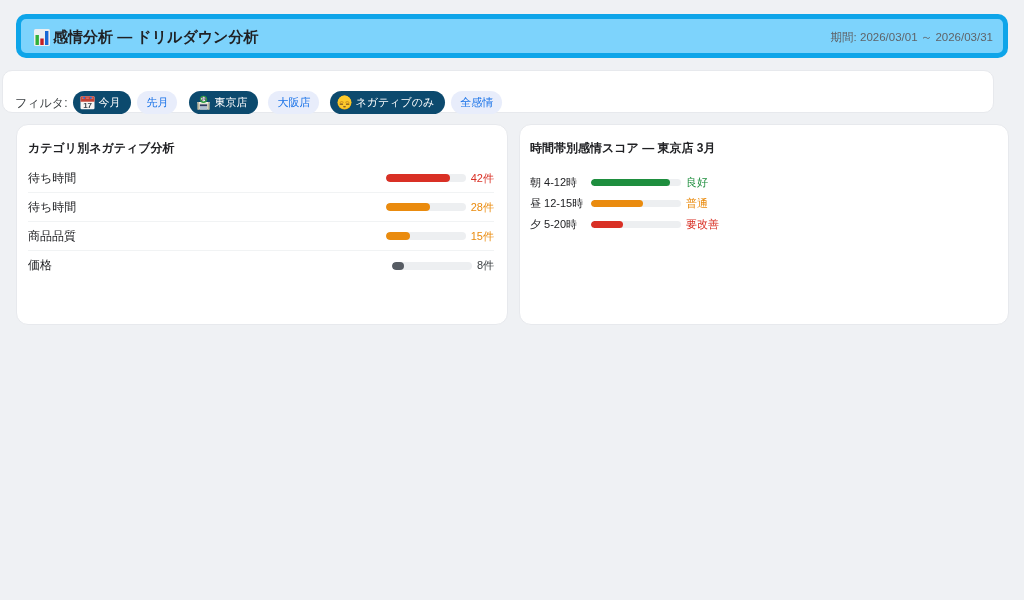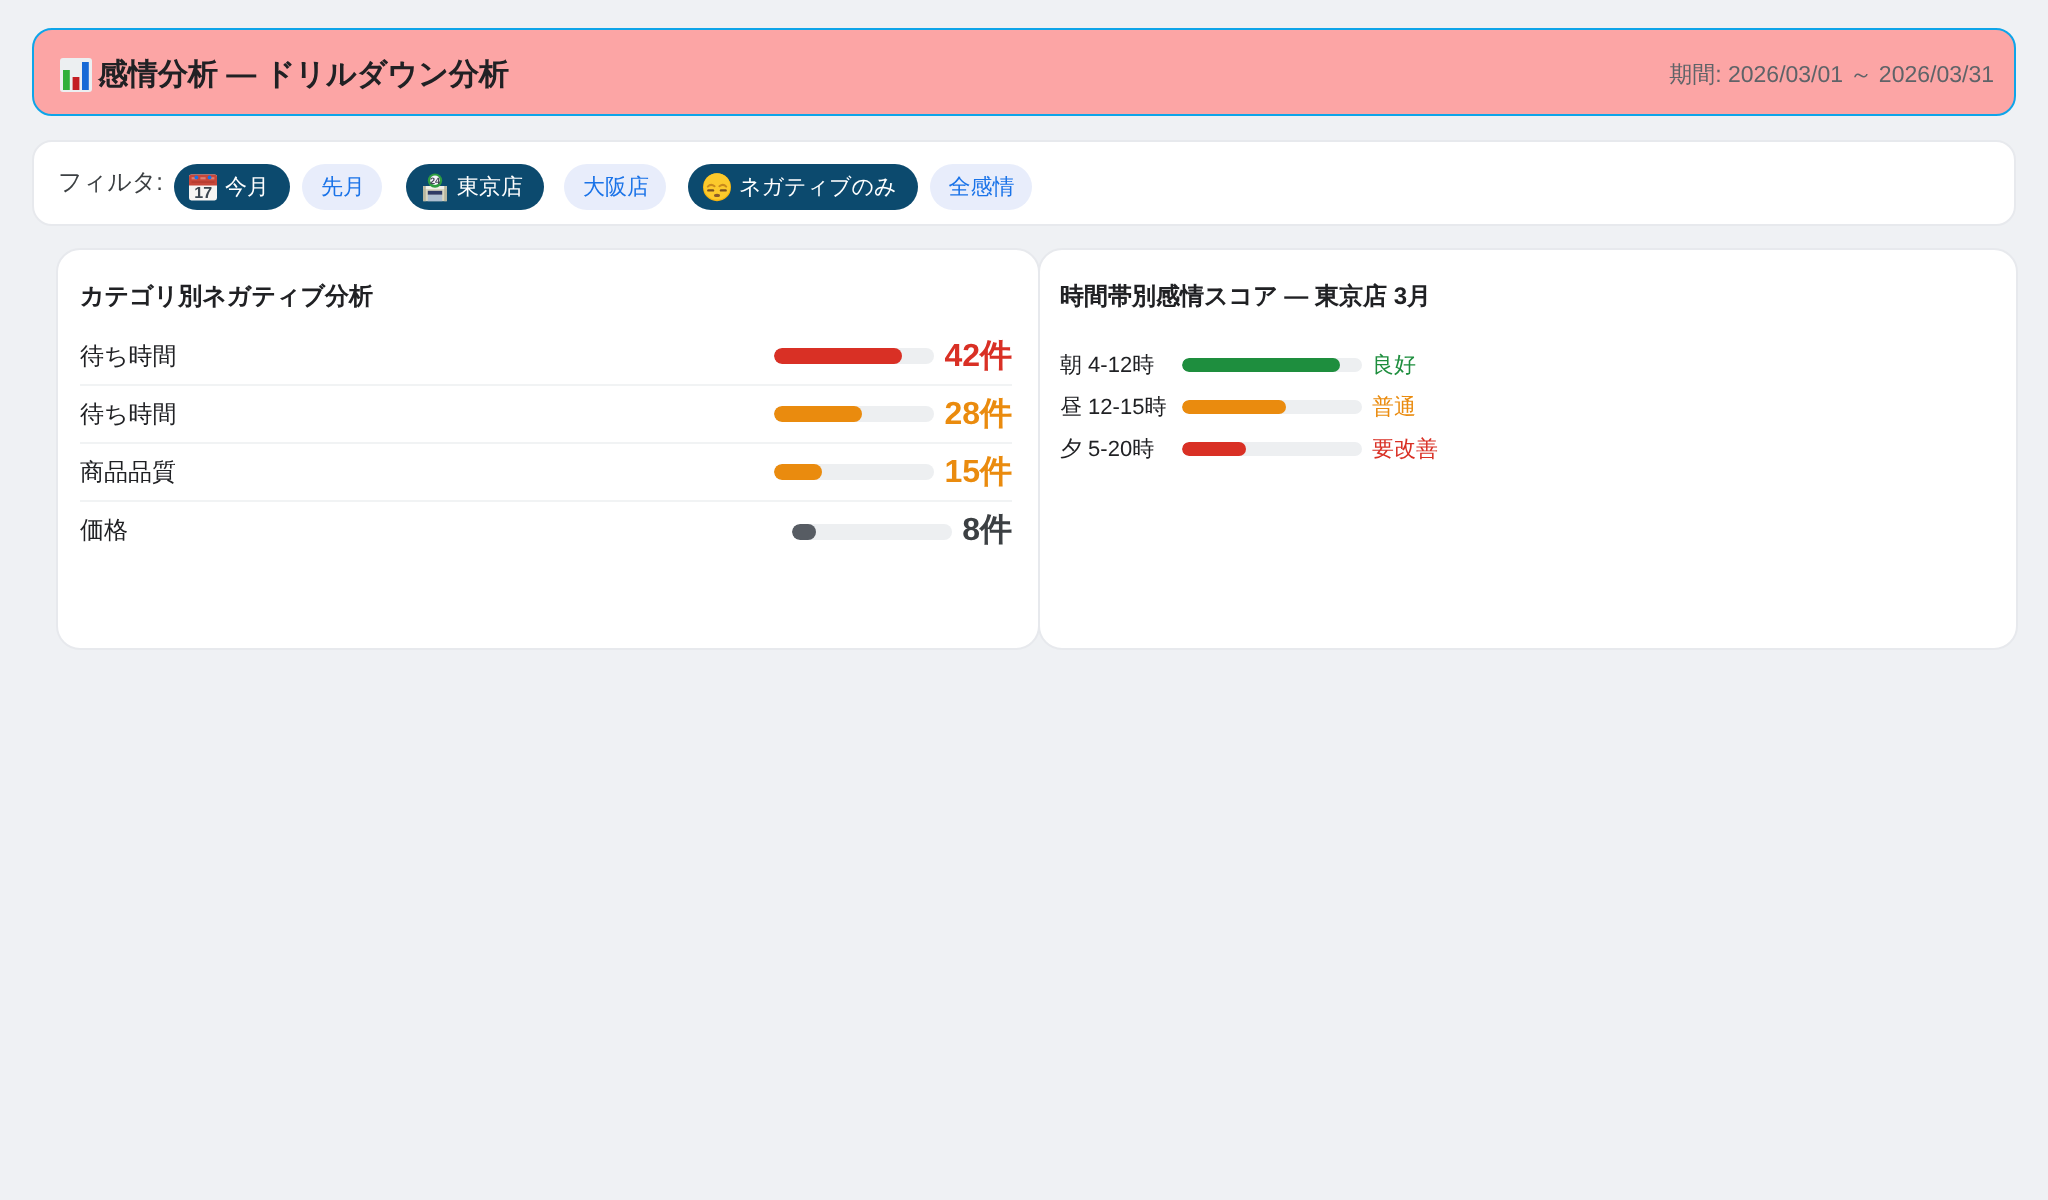--- a/index.html
+++ b/index.html
@@ -1,38 +1,38 @@
 <!DOCTYPE html>
 <html lang="ja"><head>
 <meta charset="utf-8">
 <style>
 *{margin:0;padding:0;box-sizing:border-box}
 html,body{width:1024px;height:600px;overflow:hidden}
 body{background:#eff1f4;font-family:"Liberation Sans",sans-serif;color:#202124}
-.hdr{position:absolute;left:16px;top:14px;width:992px;height:44px;background:#fca5a5;border:1px solid #0ea5e9;border-radius:10px;display:flex;align-items:center;padding:2.5px 10px 0 13px}
+.hdr{position:absolute;left:16px;top:14px;width:992px;height:44px;background:#7dd3fc;border:5px solid #0ea5e9;border-radius:10px;display:flex;align-items:center;padding:2.5px 10px 0 13px}
 .hdr .ic{width:16px;height:18px;margin-right:3px;flex:none;margin-top:-1px}
 .hdr h1{font-size:15px;font-weight:700;letter-spacing:0}
 .hdr .period{margin-left:auto;font-size:11.5px;color:#5f6368}
-.fbar{position:absolute;left:16px;top:70px;width:992px;height:43px;background:#fff;border:1px solid #e7e9ed;border-radius:10px;display:flex;align-items:center;padding:0 12px}
+.fbar{position:absolute;left:2px;top:70px;width:992px;height:43px;background:#fff;border:1px solid #e7e9ed;border-radius:10px;display:flex;align-items:flex-end;padding:0 12px}
 .fbar .lab{font-size:12px;color:#3c4043;margin-right:6px}
 .pill{display:inline-flex;align-items:center;justify-content:center;height:23px;border-radius:12px;padding:3px 9px;font-size:11px;margin-right:7px;white-space:nowrap;position:relative;top:1.5px}
 .pill.on{background:#0c4a6e;color:#fff;font-weight:400}
 .pill.off{background:#e8edfb;color:#1a73e8}
 .pill svg{margin-right:3px;flex:none}
 .pe{padding:0 11px 0 7px !important}
 .card{position:absolute;top:124px;height:201px;background:#fff;border:1px solid #e7e9ed;border-radius:12px;padding:13px 13px 0 11px}
 .card h2{font-size:12px;font-weight:700;color:#202124;line-height:16px;margin:2px 0 8px 0}
-#c1{left:28px;width:492px}
+#c1{left:16px;width:492px}
 #c2{left:519px;width:490px;padding-left:10px}
 .crow{display:flex;align-items:center;height:29px;border-bottom:1px solid #f1f3f4}
 .crow:last-child{border-bottom:none}
 .crow .l{flex:1;font-size:12px;color:#202124}
 .track{width:80px;height:8px;border-radius:4px;background:#edeff1;overflow:hidden;flex:none}
 .track i{display:block;height:100%;border-radius:4px}
-.crow .v{margin-left:5px;font-size:16px;font-weight:700}
+.crow .v{margin-left:5px;font-size:11px;font-weight:400}
 .red{color:#d93025}.org{color:#ea8b0e}.dark{color:#3c4043}
 .fred{background:#d93025}.forg{background:#ea8b0e}.fgray{background:#575c63}
 .score{display:flex;align-items:center;margin:2px 0 8px 0}
 .ring{width:80px;height:80px;border-radius:50%;border:8px solid #dff0e2;background:#fff;display:flex;align-items:center;justify-content:center;flex:none}
 .ring b{font-size:19.5px;color:#1a7d36;letter-spacing:0}
 .sdesc{margin-left:12px;font-size:11px;color:#5f6368;line-height:17.5px}
 .trow{display:flex;align-items:center;height:21px}
 .trow .tl{width:61px;flex:none;font-size:11px;color:#202124;white-space:nowrap}
 .track2{width:90px;height:7px;border-radius:3.5px;background:#edeff1;overflow:hidden;flex:none}
 .track2 i{display:block;height:100%;border-radius:3.5px}

